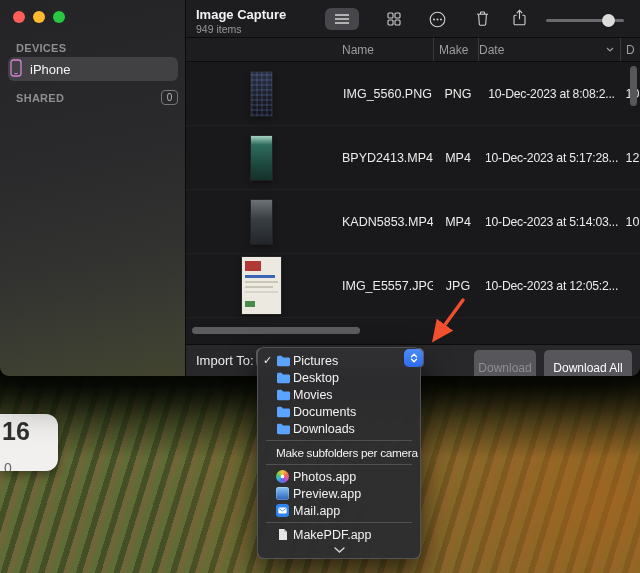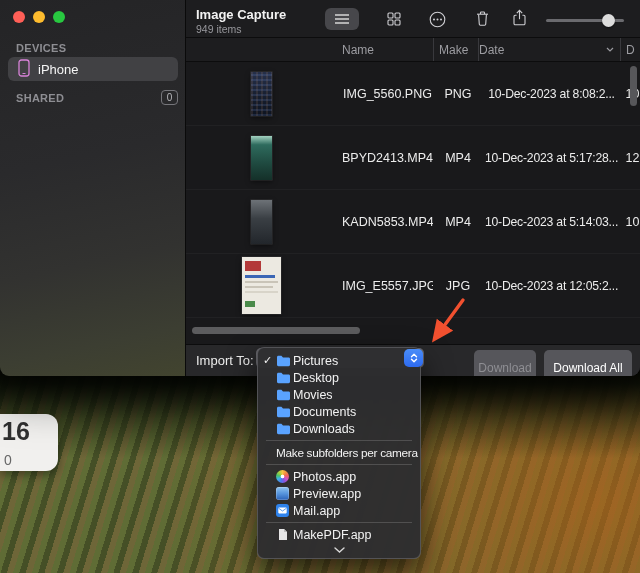--- a/index.html
+++ b/index.html
@@ -9,36 +9,36 @@
 
   
   .wallpaper{position:absolute;inset:0;
     background:
       linear-gradient(180deg,#000 0%,#000 63%,rgba(8,12,5,.95) 67%,rgba(22,28,12,.55) 73%,rgba(0,0,0,0) 80%),
       radial-gradient(ellipse at 94% 88%,rgba(186,100,24,.65),rgba(186,100,24,0) 52%),
       repeating-linear-gradient(107deg,#5f6c35 0 6px,#454f26 6px 12px,#6e6638 12px 18px),
       #4c5529;}
   .white-card{position:absolute;left:0;top:414px;width:58px;height:57px;background:#f1f0ee;
     border-radius:0 12px 12px 0;overflow:hidden;box-shadow:0 4px 10px rgba(0,0,0,.4);}
-  .wc-line1{font-size:25px;font-weight:bold;color:#303030;margin:4px 0 8px 2px;line-height:26px;}
+  .wc-line1{font-size:25px;font-weight:bold;color:#303030;margin:4px 0 16px 2px;line-height:26px;}
   .wc-line2{font-size:14px;color:#666;margin-left:4px;}
 
   
   .window{position:absolute;left:0;top:0;width:640px;height:376px;display:flex;
     border-radius:0 0 9px 9px;overflow:hidden;box-shadow:0 20px 45px rgba(0,0,0,.6);}
   .sidebar{position:relative;width:186px;height:100%;
     background:linear-gradient(168deg,#242426 0%,#2a2a2c 42%,#323230 68%,#3c3e32 88%,#42442f 100%);
     border-right:1px solid #0a0a0a;flex:none;}
   .traffic{position:absolute;left:13px;top:11px;display:flex;gap:8px;}
   .tl{width:12px;height:12px;border-radius:50%;display:inline-block;}
   .tl.red{background:#ff5f57;}.tl.yellow{background:#febc2e;}.tl.green{background:#28c840;}
   .side-section{font-size:11px;font-weight:bold;color:#8e8e93;letter-spacing:.3px;}
   .side-devices{position:absolute;left:16px;top:42px;}
   .side-item{position:absolute;left:8px;top:57px;width:170px;height:24px;border-radius:6px;
-    background:#414144;display:flex;align-items:center;gap:8px;padding:0 10px;font-size:13px;color:#f5f5f5;}
+    background:#414144;display:flex;align-items:center;gap:8px;padding:0 2px;font-size:13px;color:#f5f5f5;}
   .side-shared{position:absolute;left:16px;top:90px;width:162px;display:flex;align-items:center;justify-content:space-between;}
   .shared-badge{min-width:17px;height:15px;border:1px solid #76767b;border-radius:4px;
     font-size:10px;color:#b8b8bc;display:flex;align-items:center;justify-content:center;padding:0 3px;}
 
   
   .content{position:relative;flex:1;background:#1d1d1f;display:flex;flex-direction:column;}
   .titlebar{position:relative;height:38px;border-bottom:1px solid #0c0c0d;flex:none;}
   .wtitle{position:absolute;left:10px;top:7px;font-size:13px;font-weight:bold;color:#f2f2f2;}
   .wsub{position:absolute;left:10px;top:23px;font-size:10.5px;color:#98989d;}
   .tb{position:absolute;display:flex;align-items:center;justify-content:center;}

